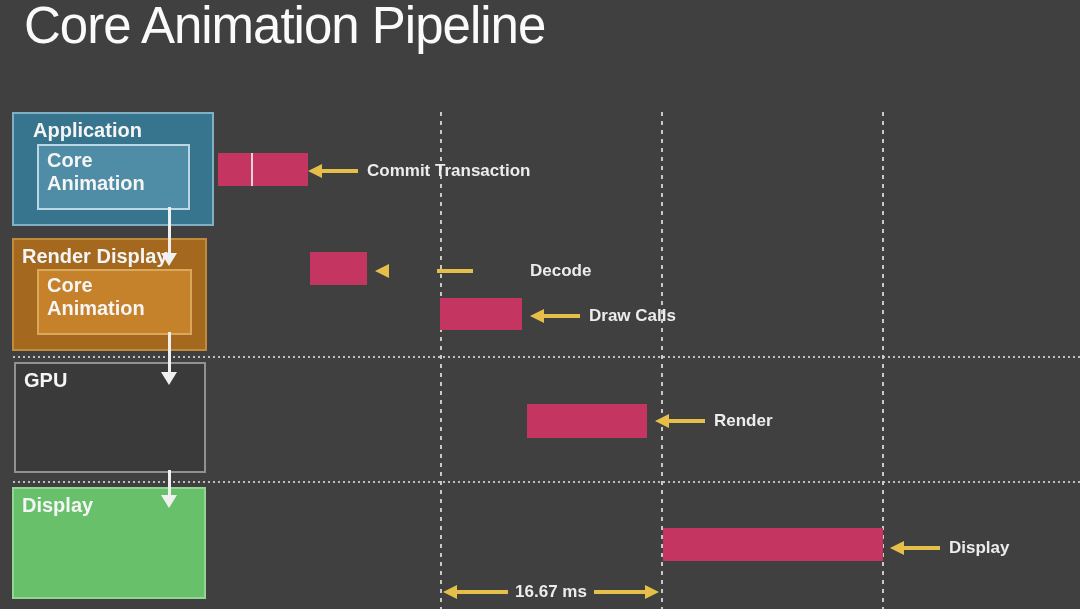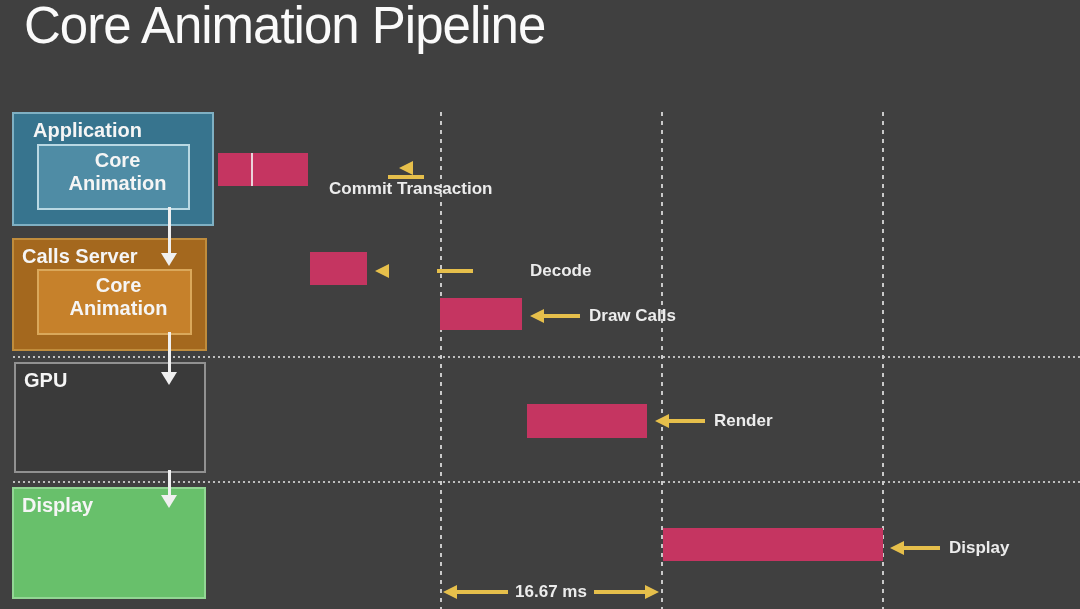--- a/index.html
+++ b/index.html
@@ -22,21 +22,21 @@
   
   .hline{
     left:13px;width:1067px;height:2px;z-index:1;
     background:repeating-linear-gradient(to right,rgba(205,205,205,.9) 0 2px,transparent 2px 5px);
   }
   #hline1{top:356px;} #hline2{top:481px;}
 
   
   .lane{box-sizing:border-box;z-index:2;}
   .lane-label{font-size:20px;font-weight:bold;padding:5px 0 0 8px;color:#f5f5f5;}
-  .inner-box{position:absolute;box-sizing:border-box;text-align:center;}
+  .inner-box{position:absolute;box-sizing:border-box;}
   .inner-label{font-size:20px;font-weight:bold;padding:3px 0 0 8px;color:#f5f5f5;}
 
   #app-box{left:12px;top:112px;width:202px;height:114px;background:#37748e;border:2px solid #7fb0c3;padding-left:11px;}
   #app-inner{left:23px;top:30px;width:153px;height:66px;background:#4f8ca5;border:2px solid #b9d8e3;}
 
   #rs-box{left:12px;top:238px;width:195px;height:113px;background:#a4681e;border:2px solid #c08c3c;}
   #rs-inner{left:23px;top:29px;width:155px;height:66px;background:#c6812b;border:2px solid #daa85b;}
 
   #gpu-box{left:14px;top:362px;width:192px;height:111px;background:#3a3a3a;border:2px solid #919191;}
 
@@ -61,21 +61,21 @@
 
   
   .callout{display:flex;align-items:center;z-index:4;}
   .arrow-head-left{width:0;height:0;border-top:7px solid transparent;
     border-bottom:7px solid transparent;border-right:14px solid #e6bf4b;}
   .arrow-head-right{width:0;height:0;border-top:7px solid transparent;
     border-bottom:7px solid transparent;border-left:14px solid #e6bf4b;}
   .arrow-shaft{height:4px;background:#e6bf4b;}
   .callout .arrow-shaft{width:36px;}
   .callout-label{margin-left:9px;font-size:17px;font-weight:bold;color:#ececec;white-space:nowrap;}
-  #callout-commit{left:320px;top:161px;flex-direction:column;}
+  #callout-commit{left:308px;top:161px;}
   #callout-decode{left:375px;top:261px;gap:48px;}
   #callout-draw{left:530px;top:306px;}
   #callout-render{left:655px;top:411px;}
   #callout-display{left:890px;top:538px;}
 
   
   #measure{left:443px;top:582px;width:216px;display:flex;align-items:center;z-index:4;}
   #measure .arrow-shaft{flex:1;}
   #measure-label{margin:0 7px;font-size:17px;font-weight:bold;color:#ececec;white-space:nowrap;}
 </style>
@@ -93,21 +93,21 @@
   <div class="abs hline" id="hline2"></div>
 
   <div class="abs lane" id="app-box">
     <div class="lane-label">Application</div>
     <div class="inner-box" id="app-inner">
       <div class="inner-label">Core Animation</div>
     </div>
   </div>
 
   <div class="abs lane" id="rs-box">
-    <div class="lane-label">Calls Server</div>
+    <div class="lane-label">Render Display</div>
     <div class="inner-box" id="rs-inner">
       <div class="inner-label">Core Animation</div>
     </div>
   </div>
 
   <div class="abs lane" id="gpu-box">
     <div class="lane-label">GPU</div>
   </div>
 
   <div class="abs lane" id="disp-box">

